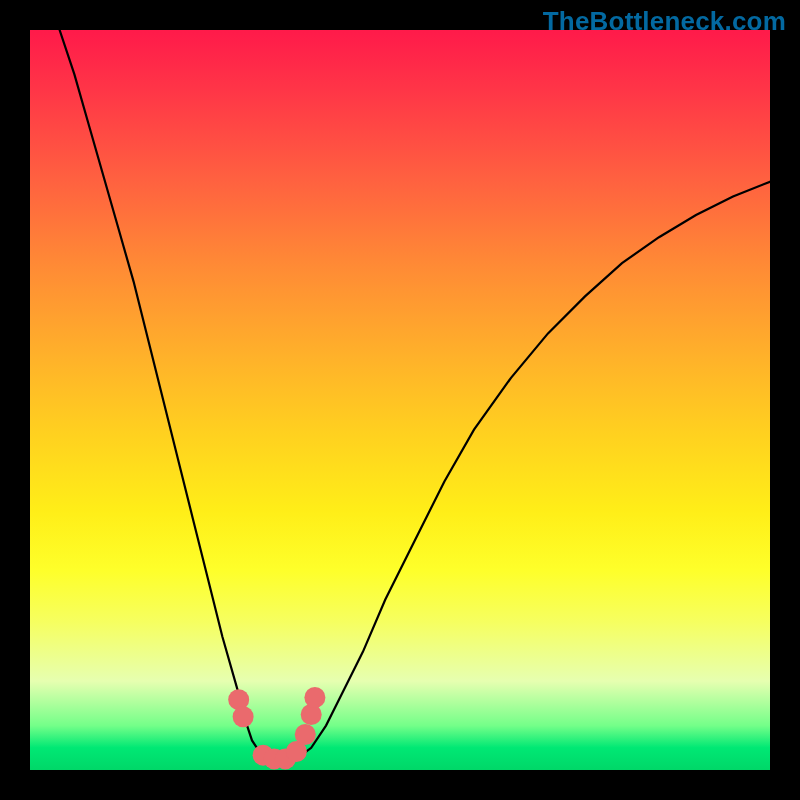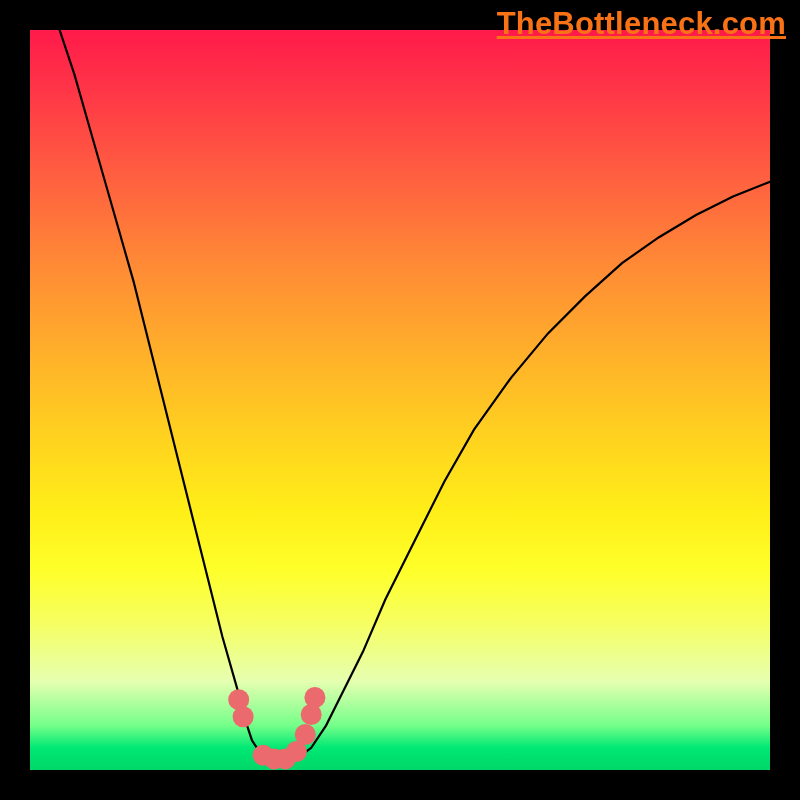--- a/index.html
+++ b/index.html
@@ -30,26 +30,25 @@
       #74ff89 94%,
       #00e874 97%,
       #00d768 100%
     );
   }
   .watermark {
     position: absolute;
     top: 6px;
     right: 14px;
     font-family: Arial, Helvetica, sans-serif;
-    font-size: 31px;
+    font-size: 26px;
     font-weight: 600;
-    color: #f97316;
+    color: #0369a1;
     letter-spacing: 0.2px;
     z-index: 10;
-    text-decoration: underline;
   }
   svg.curves {
     position: absolute;
     left: 0; top: 0;
     width: 100%;
     height: 100%;
   }
 </style>
 </head>
 <body>

